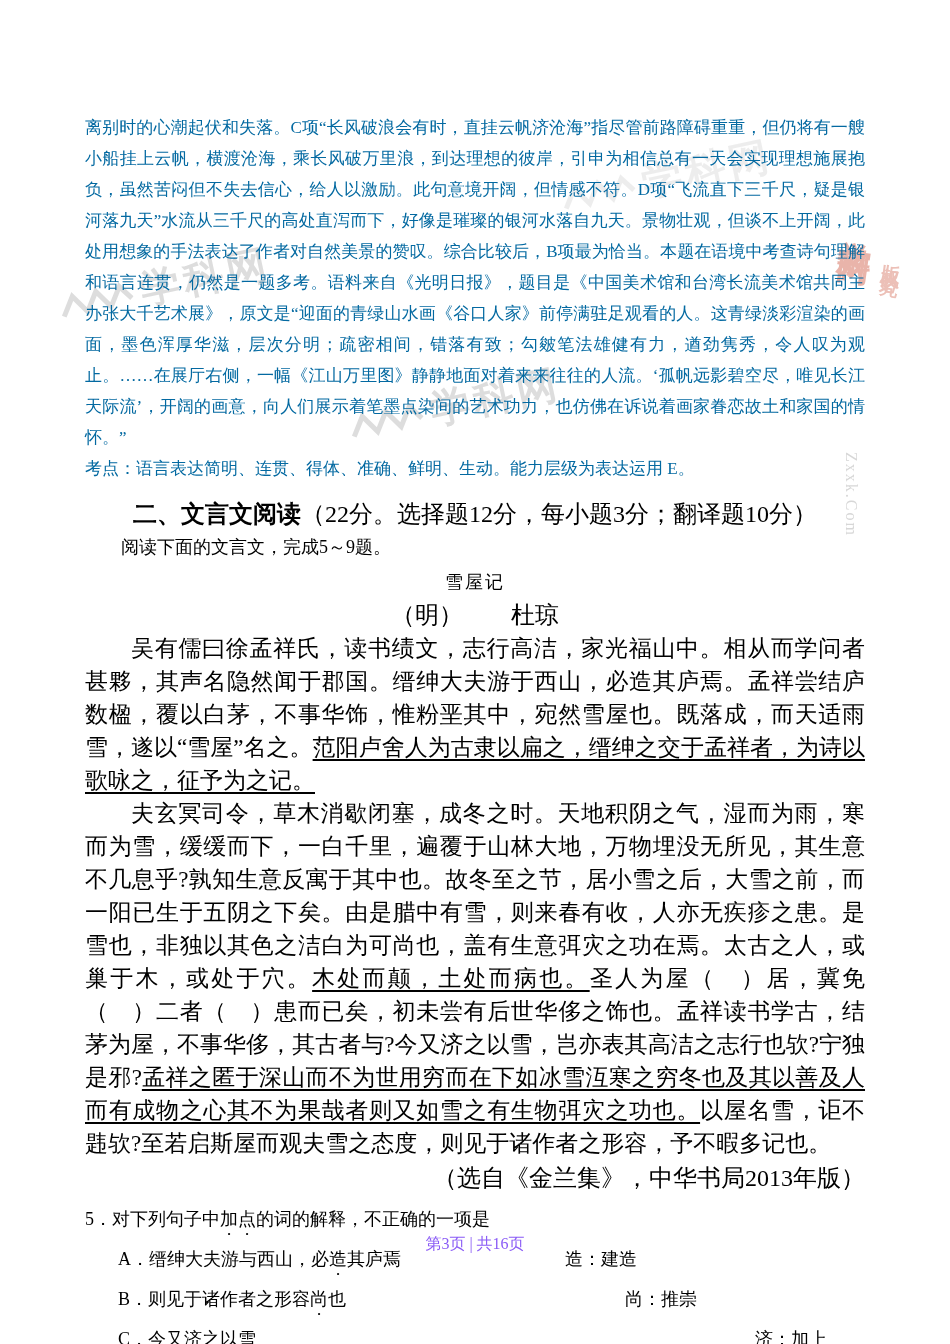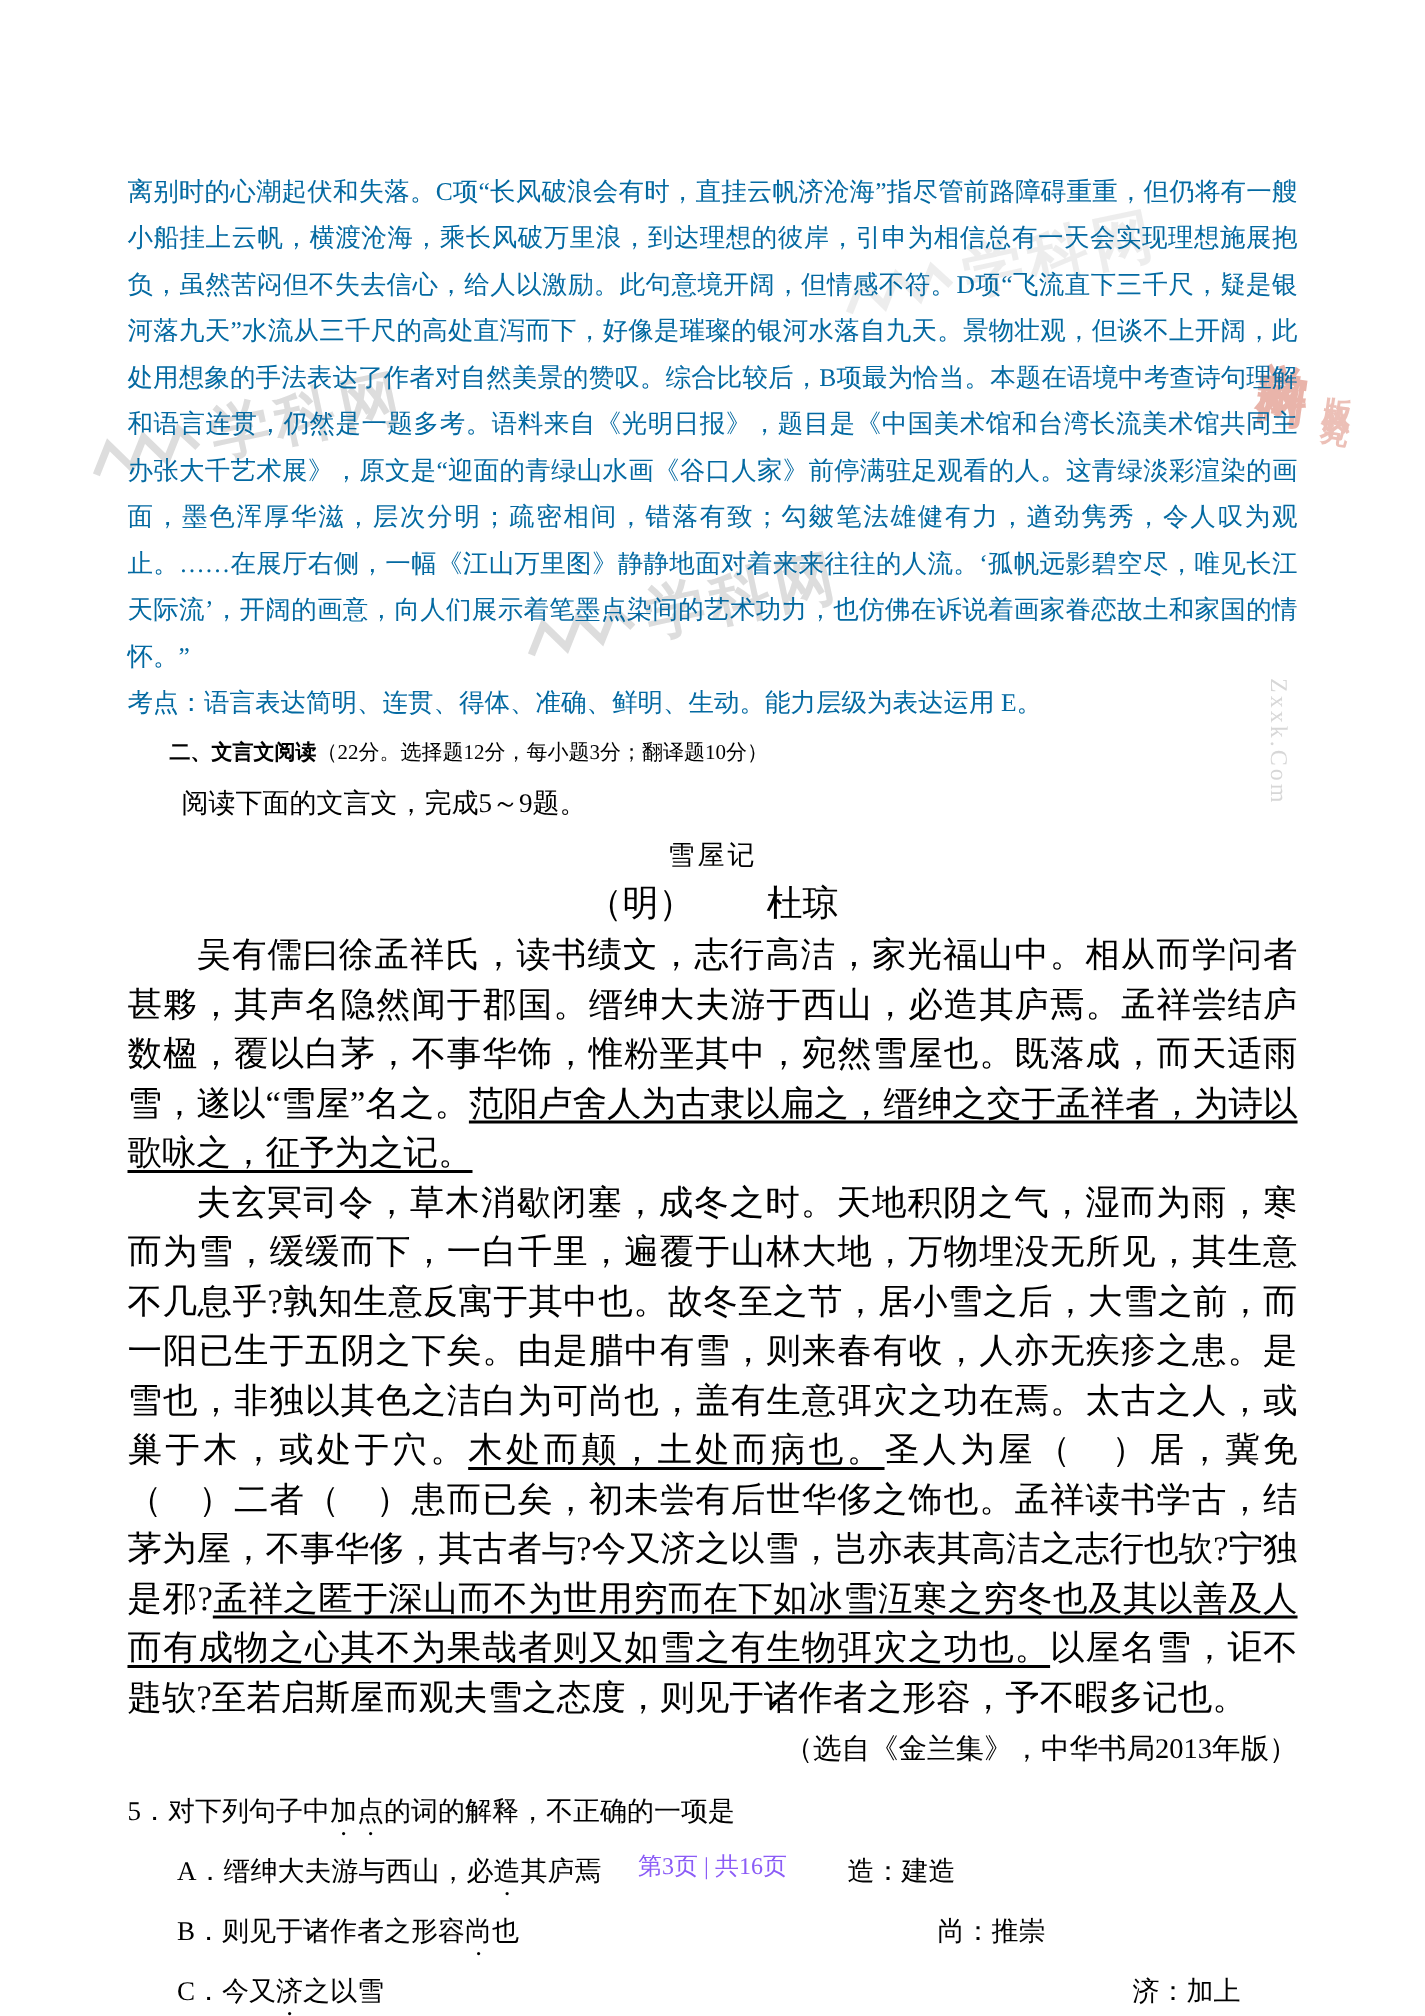--- a/index.html
+++ b/index.html
@@ -16,28 +16,28 @@
   .wm-faint{opacity:.28;}
   .wm-red{color:#cf5b45;opacity:.45;writing-mode:vertical-rl;font-weight:bold;}
   .wm-red-1{left:836px;top:215px;font-size:34px;letter-spacing:6px;transform:rotate(8deg);}
   .wm-red-2{left:880px;top:250px;font-size:19px;letter-spacing:4px;opacity:.38;transform:rotate(8deg);}
   .wm-en{left:842px;top:452px;font-size:16px;color:#bdbdbd;opacity:.6;writing-mode:vertical-rl;letter-spacing:2px;}
   
   .content{position:relative;z-index:1;padding:112px 85px 0 85px;}
   .analysis{color:#0369a1;font-size:17px;line-height:31px;text-align:justify;}
   .analysis p{margin:0;}
   .analysis .kaodian{margin-top:0;}
-  .section-heading{font-size:14px;line-height:33px;margin-top:2px;text-indent:2em;}
+  .section-heading{font-size:24px;line-height:33px;margin-top:14px;text-indent:2em;}
   .section-heading .bold{font-weight:bold;}
   .instruction{font-size:18px;line-height:33px;text-indent:2em;margin:0;}
   .essay-title{font-size:18px;line-height:33px;text-align:center;margin:2px 0 0 0;letter-spacing:2px;}
   .essay-author{font-size:24px;line-height:33px;text-align:center;margin:0;}
   .para{font-size:23px;line-height:33px;text-align:justify;text-indent:2em;margin:0;}
   .u{text-decoration:underline;text-underline-offset:4px;}
-  .source-line{font-size:19px;line-height:33px;text-align:right;margin:2px 0 0 0;}
+  .source-line{font-size:24px;line-height:33px;text-align:right;margin:2px 0 0 0;}
   .q-stem{font-size:18px;line-height:33px;margin:8px 0 0 0;}
   .em-dot{
     -webkit-text-emphasis:filled dot;-webkit-text-emphasis-position:under right;
     text-emphasis:filled dot;text-emphasis-position:under right;
   }
   .options{margin-top:3px;}
   .opt{position:relative;font-size:18px;line-height:33px;padding-left:33px;margin-top:4px;}
   .opt .gloss{position:absolute;top:0;}
   .opt-a .gloss{left:480px;}
   .opt-b .gloss{left:540px;}

